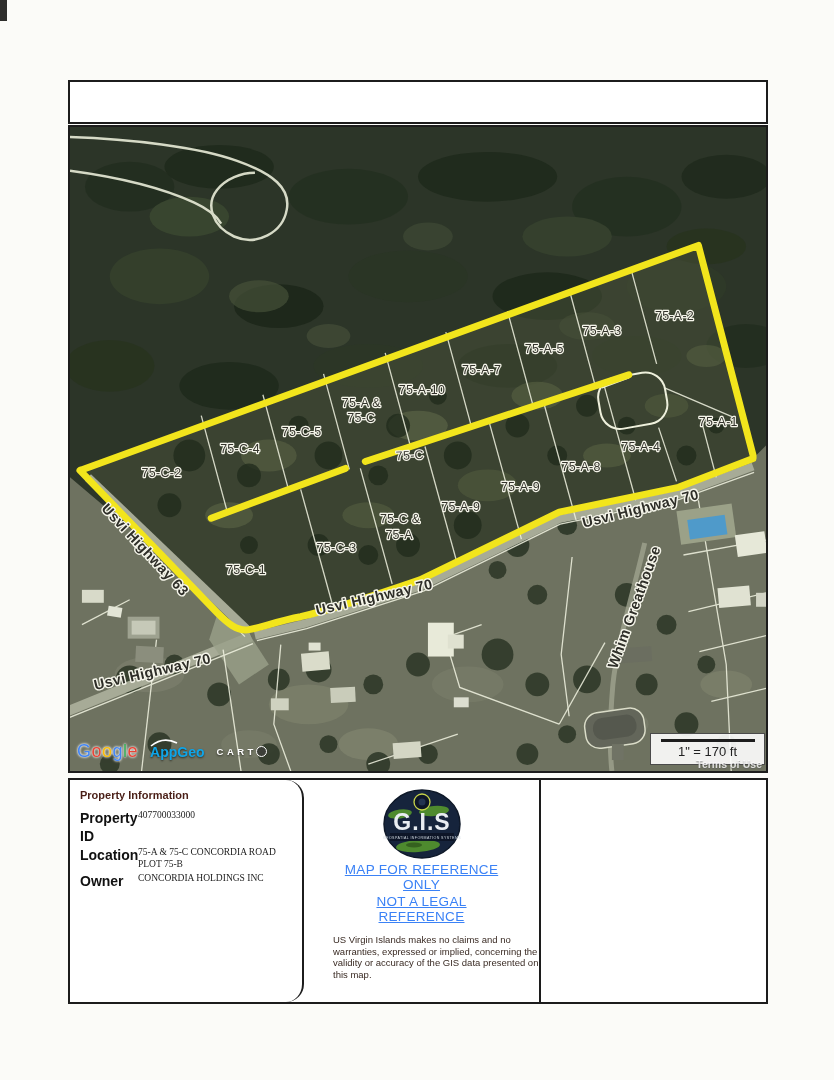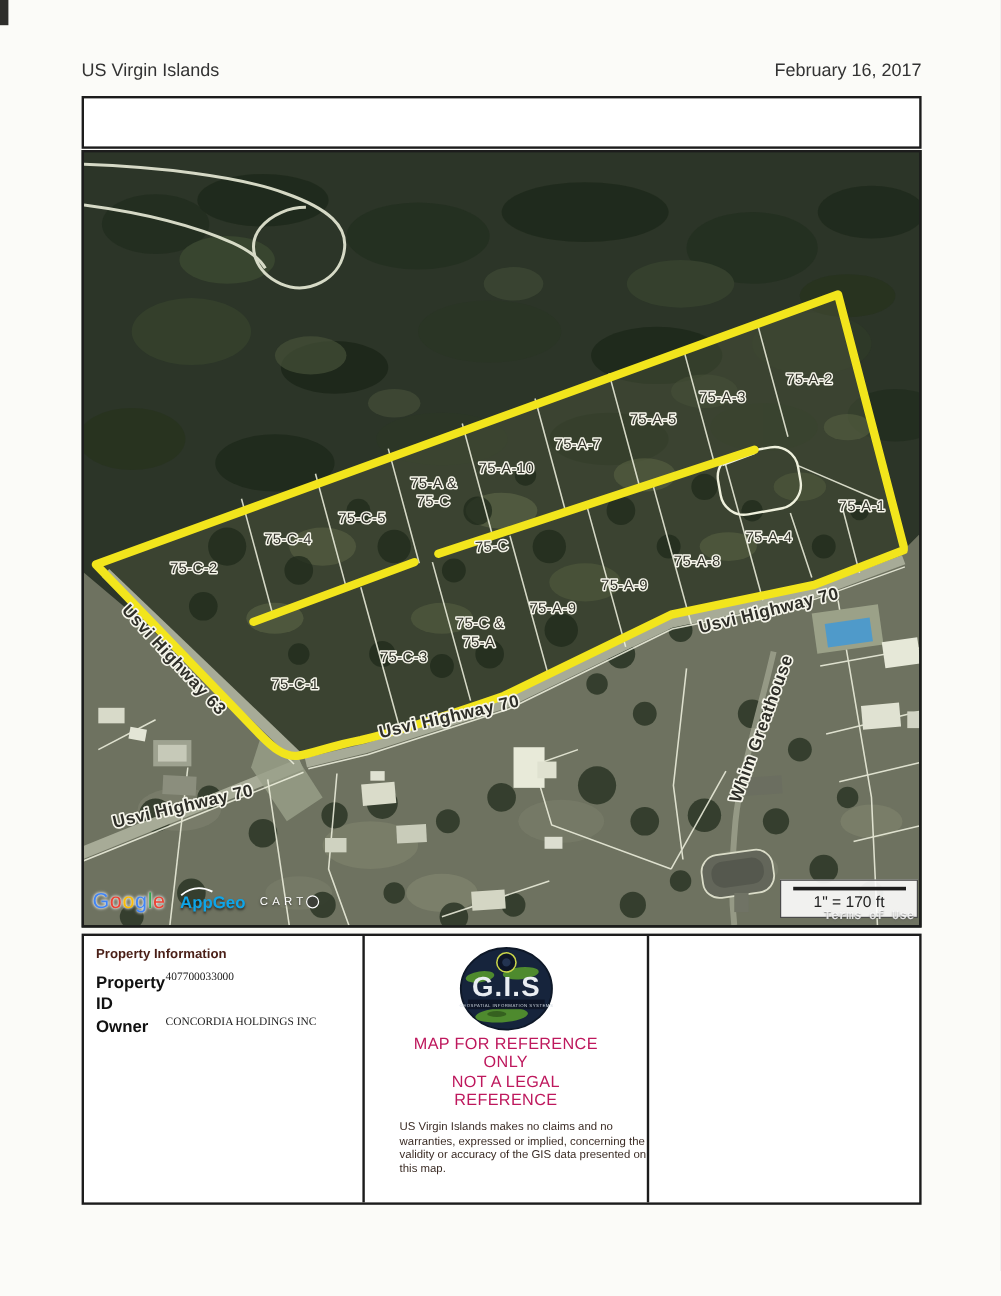--- a/index.html
+++ b/index.html
@@ -16,55 +16,51 @@
   .maplabel{paint-order:stroke;stroke:#f5f5ea;stroke-linejoin:round;fill:#34342c;
             font-family:"Liberation Sans",sans-serif;}
   .maplabel.parcel{font-size:12.5px;stroke-width:2.4px;letter-spacing:.3px;}
   .maplabel.road{font-size:14.5px;font-weight:600;stroke-width:2.8px;letter-spacing:.4px;fill:#2e2e28;}
   .attrib{position:absolute;left:7px;bottom:9px;display:flex;align-items:center;gap:12px;z-index:5;}
   .glogo{font-size:18px;font-weight:normal;letter-spacing:.5px;
          text-shadow:0 0 2px #fff,0 0 3px #fff;}
   .appgeo{position:relative;color:#0ea5e9;font-size:14px;font-weight:bold;
           text-shadow:0 1px 2px rgba(0,0,0,.6);}
   .appgeo svg{position:absolute;left:0;top:-5px;}
-  .carto{display:flex;align-items:center;color:#fff;font-size:9.5px;font-weight:normal;
+  .carto{display:flex;align-items:center;color:#fff;font-size:9.5px;font-weight:bold;
          letter-spacing:3.5px;text-shadow:0 1px 2px rgba(0,0,0,.6);}
   .carto-o{display:inline-block;width:9px;height:9px;border-radius:50%;background:#3c3f38;
            border:1.5px solid #fff;margin-left:-1px;}
   .scalebox{position:absolute;right:1px;bottom:6px;width:113px;height:30px;
             background:rgba(255,255,255,.9);border:1px solid #4a4a4a;z-index:4;text-align:center;}
   .scalebar{margin:5px auto 2px auto;width:94px;height:3px;background:#1d1d1d;}
   .scaletext{font-size:13px;color:#222;}
   .terms{position:absolute;right:4px;bottom:1px;z-index:6;font-size:10.5px;font-weight:bold;
-         color:rgba(255,255,255,.8);text-shadow:0 1px 1px rgba(90,90,90,.7);font-family:Liberation Mono, monospace;}
+         color:rgba(255,255,255,.8);text-shadow:0 1px 1px rgba(90,90,90,.7);}
   .panel{position:absolute;left:68px;top:778px;width:700px;height:226px;border:2px solid #1c1c1c;
          box-sizing:border-box;background:#fff;display:flex;}
   .col{box-sizing:border-box;height:100%;}
-  .col-left{width:234px;border-right:2px solid #1c1c1c;padding:9px 10px;}
+  .col-left{width:234px;border-right:2px solid #1c1c1c;padding:9px 10px;border-radius:18px;}
   .col-mid{width:237px;border-right:2px solid #1c1c1c;padding:5px 29px;text-align:center;}
   .col-right{flex:1;}
   .pi-title{font-size:11px;font-weight:bold;color:#4a1f17;margin-bottom:9px;}
   .pi-row{display:flex;margin-bottom:2px;}
   .pi-label{width:58px;font-size:14px;font-weight:bold;color:#111;line-height:1.25;flex:none;}
   .pi-value{width:152px;font-size:9.5px;color:#222;line-height:1.25;font-family:Liberation Serif, serif;}
-  .notice-h{font-size:13.5px;color:#be185d;letter-spacing:.3px;margin-top:2px;}
+  .notice-h{font-size:13.5px;color:#3b82f6;letter-spacing:.3px;margin-top:2px;text-decoration:underline;}
   .notice-disc{margin:10px auto 0 auto;width:208px;text-align:left;font-size:9.5px;
                line-height:1.22;color:#3a2b24;}
   .gislogo{margin:3px auto 0 auto;display:block;}
 </style>
 </head>
 <body>
 
 <div class="page">
   <div class="speck"></div>
 
-  <div class="hdr">
-    <span>US Virgin Islands</span>
-    <span>February 16, 2017</span>
-  </div>
 
   <div class="box-top"></div>
 
   <div class="mapbox">
     <svg class="mainmap" viewBox="0 0 700 647" preserveAspectRatio="none">
 
       <rect x="0" y="0" width="700" height="647" fill="#2c3528"></rect>
       <g opacity=".9">
         <ellipse cx="60" cy="60" rx="45" ry="25" fill="#232e20"></ellipse>
           <ellipse cx="150" cy="40" rx="55" ry="22" fill="#1f2a1c"></ellipse>
@@ -308,20 +304,24 @@
   </div>
 
   <div class="panel">
     <div class="col col-left">
       <div class="pi-title">Property Information</div>
       <div class="pi-row">
         <div class="pi-label">Property ID</div>
         <div class="pi-value">407700033000</div>
       </div>
       <div class="pi-row">
+        <div class="pi-label">Location</div>
+        <div class="pi-value">75-A &amp; 75-C CONCORDIA ROAD PLOT 75-B</div>
+      </div>
+      <div class="pi-row">
         <div class="pi-label">Owner</div>
         <div class="pi-value">CONCORDIA HOLDINGS INC</div>
       </div>
     </div>
 
     <div class="col col-mid">
       <svg class="gislogo" width="80" height="72" viewBox="-40 -36 80 72">
         <ellipse cx="0" cy="0" rx="38" ry="34" fill="#16243c" stroke="#0e1828" stroke-width="1.5"></ellipse>
         <ellipse cx="-22" cy="-10" rx="12" ry="4.5" fill="#4e8a2e" transform="rotate(-8 -22 -10)"></ellipse>
         <ellipse cx="12" cy="-13" rx="15" ry="5" fill="#4e8a2e" transform="rotate(-5 12 -13)"></ellipse>

